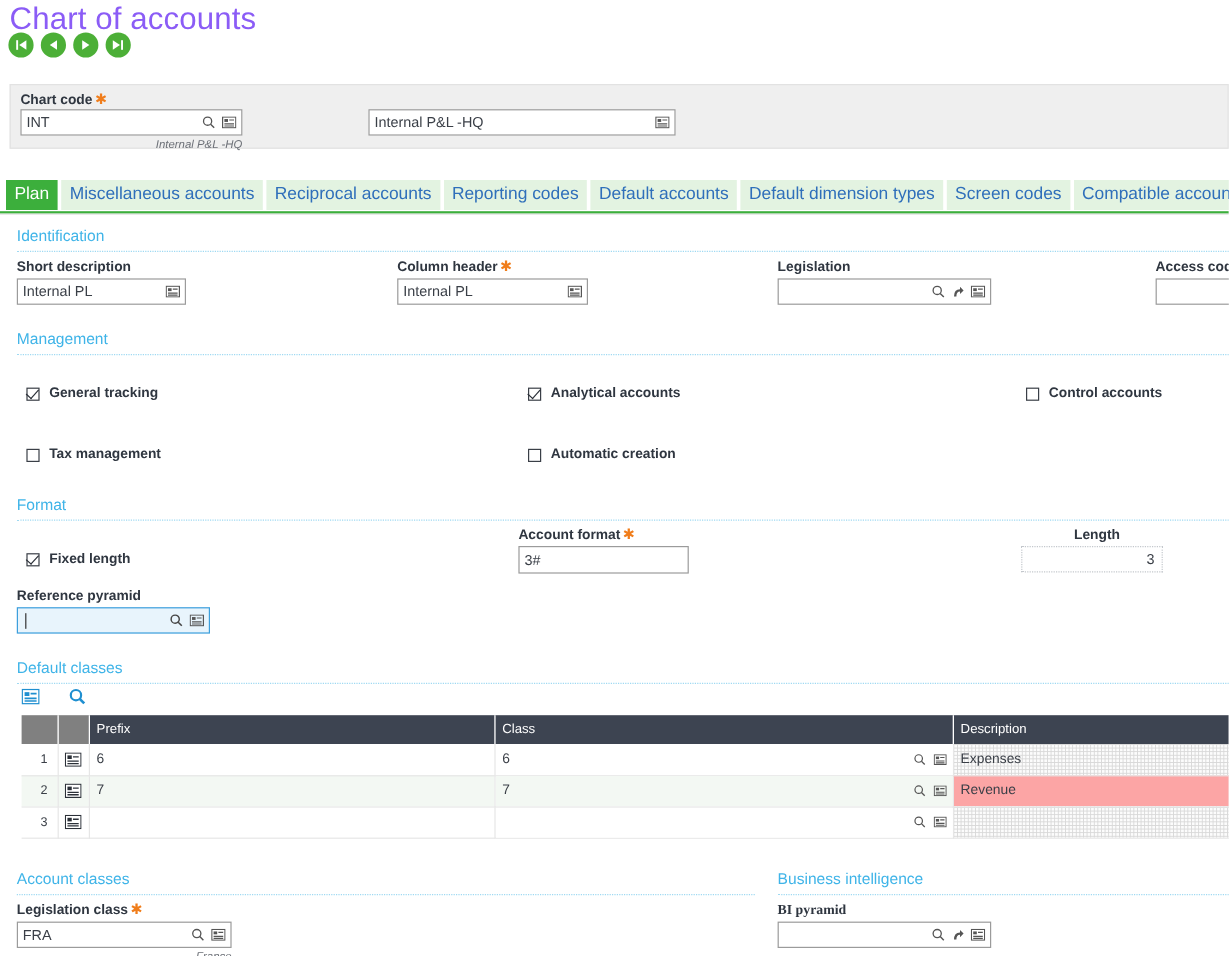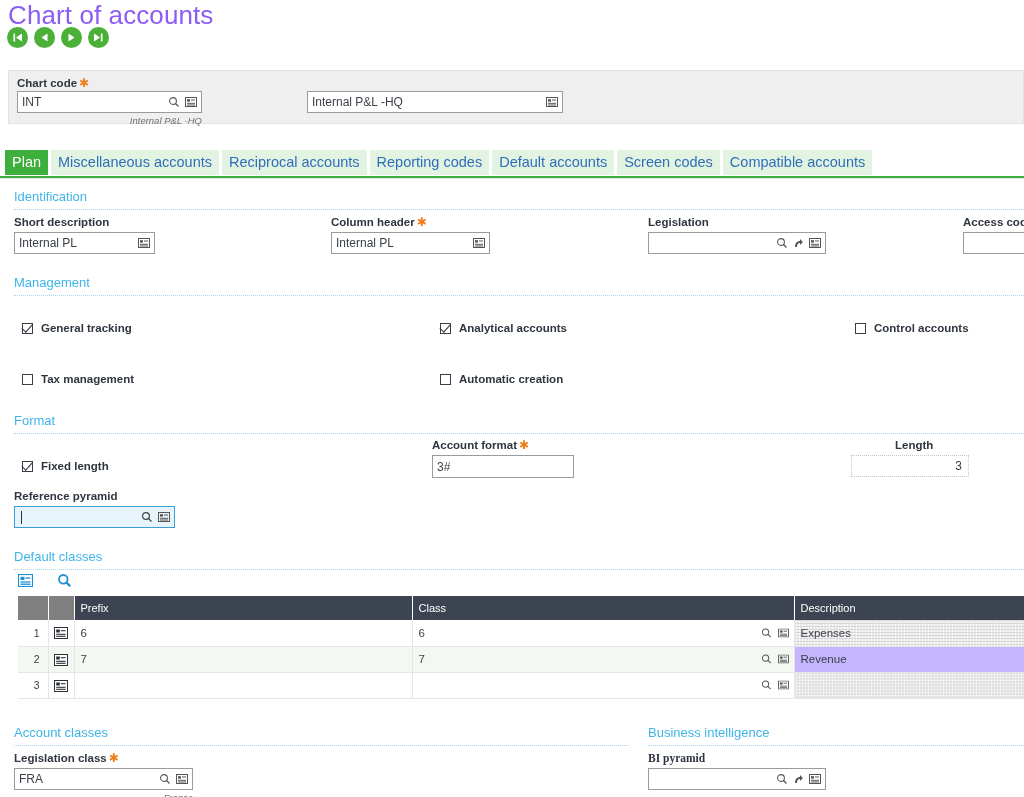--- a/index.html
+++ b/index.html
@@ -123,21 +123,21 @@
     position: absolute; right: 5px; top: 50%; transform: translateY(-50%);
     display: flex; gap: 6px; align-items: center;
   }
   .grid td.readonly-cell {
     background-image:
       linear-gradient(to right, #d8d8d8 1px, transparent 1px),
       linear-gradient(to bottom, #d8d8d8 1px, transparent 1px);
     background-size: 3px 3px;
     background-color: #fcfcfc;
   }
-  .grid tr.alt td.readonly-cell { background-color: #c4b5fd; }
+  .grid tr.alt td.readonly-cell { background-color: #fca5a5; }
   .grid-toolbar {
     position: absolute; left: 18px; top: 573px; display: flex; gap: 24px; align-items: center;
   }
   .grid-toolbar .tb { cursor: pointer; line-height: 0; }
 </style>
 </head>
 <body>
 
 <div class="page">
 
@@ -209,20 +209,21 @@
       </span>
     </div>
   </div>
 
   <div class="tabs">
     <div class="tab active">Plan</div>
     <div class="tab">Miscellaneous accounts</div>
     <div class="tab">Reciprocal accounts</div>
     <div class="tab">Reporting codes</div>
     <div class="tab">Default accounts</div>
+    <div class="tab">Default dimension types</div>
     <div class="tab">Screen codes</div>
     <div class="tab">Compatible accounts</div>
   </div>
   <div class="tabs-underline"></div>
   <div class="tabs-rule"></div>
 
   <div class="sect-title" style="left:14px; top:188px;">Identification</div>
   <div class="sect-rule" style="left:14px; top:209px; width:1010px;"></div>
 
   <div style="position:absolute;left:14px;top:215px;">

